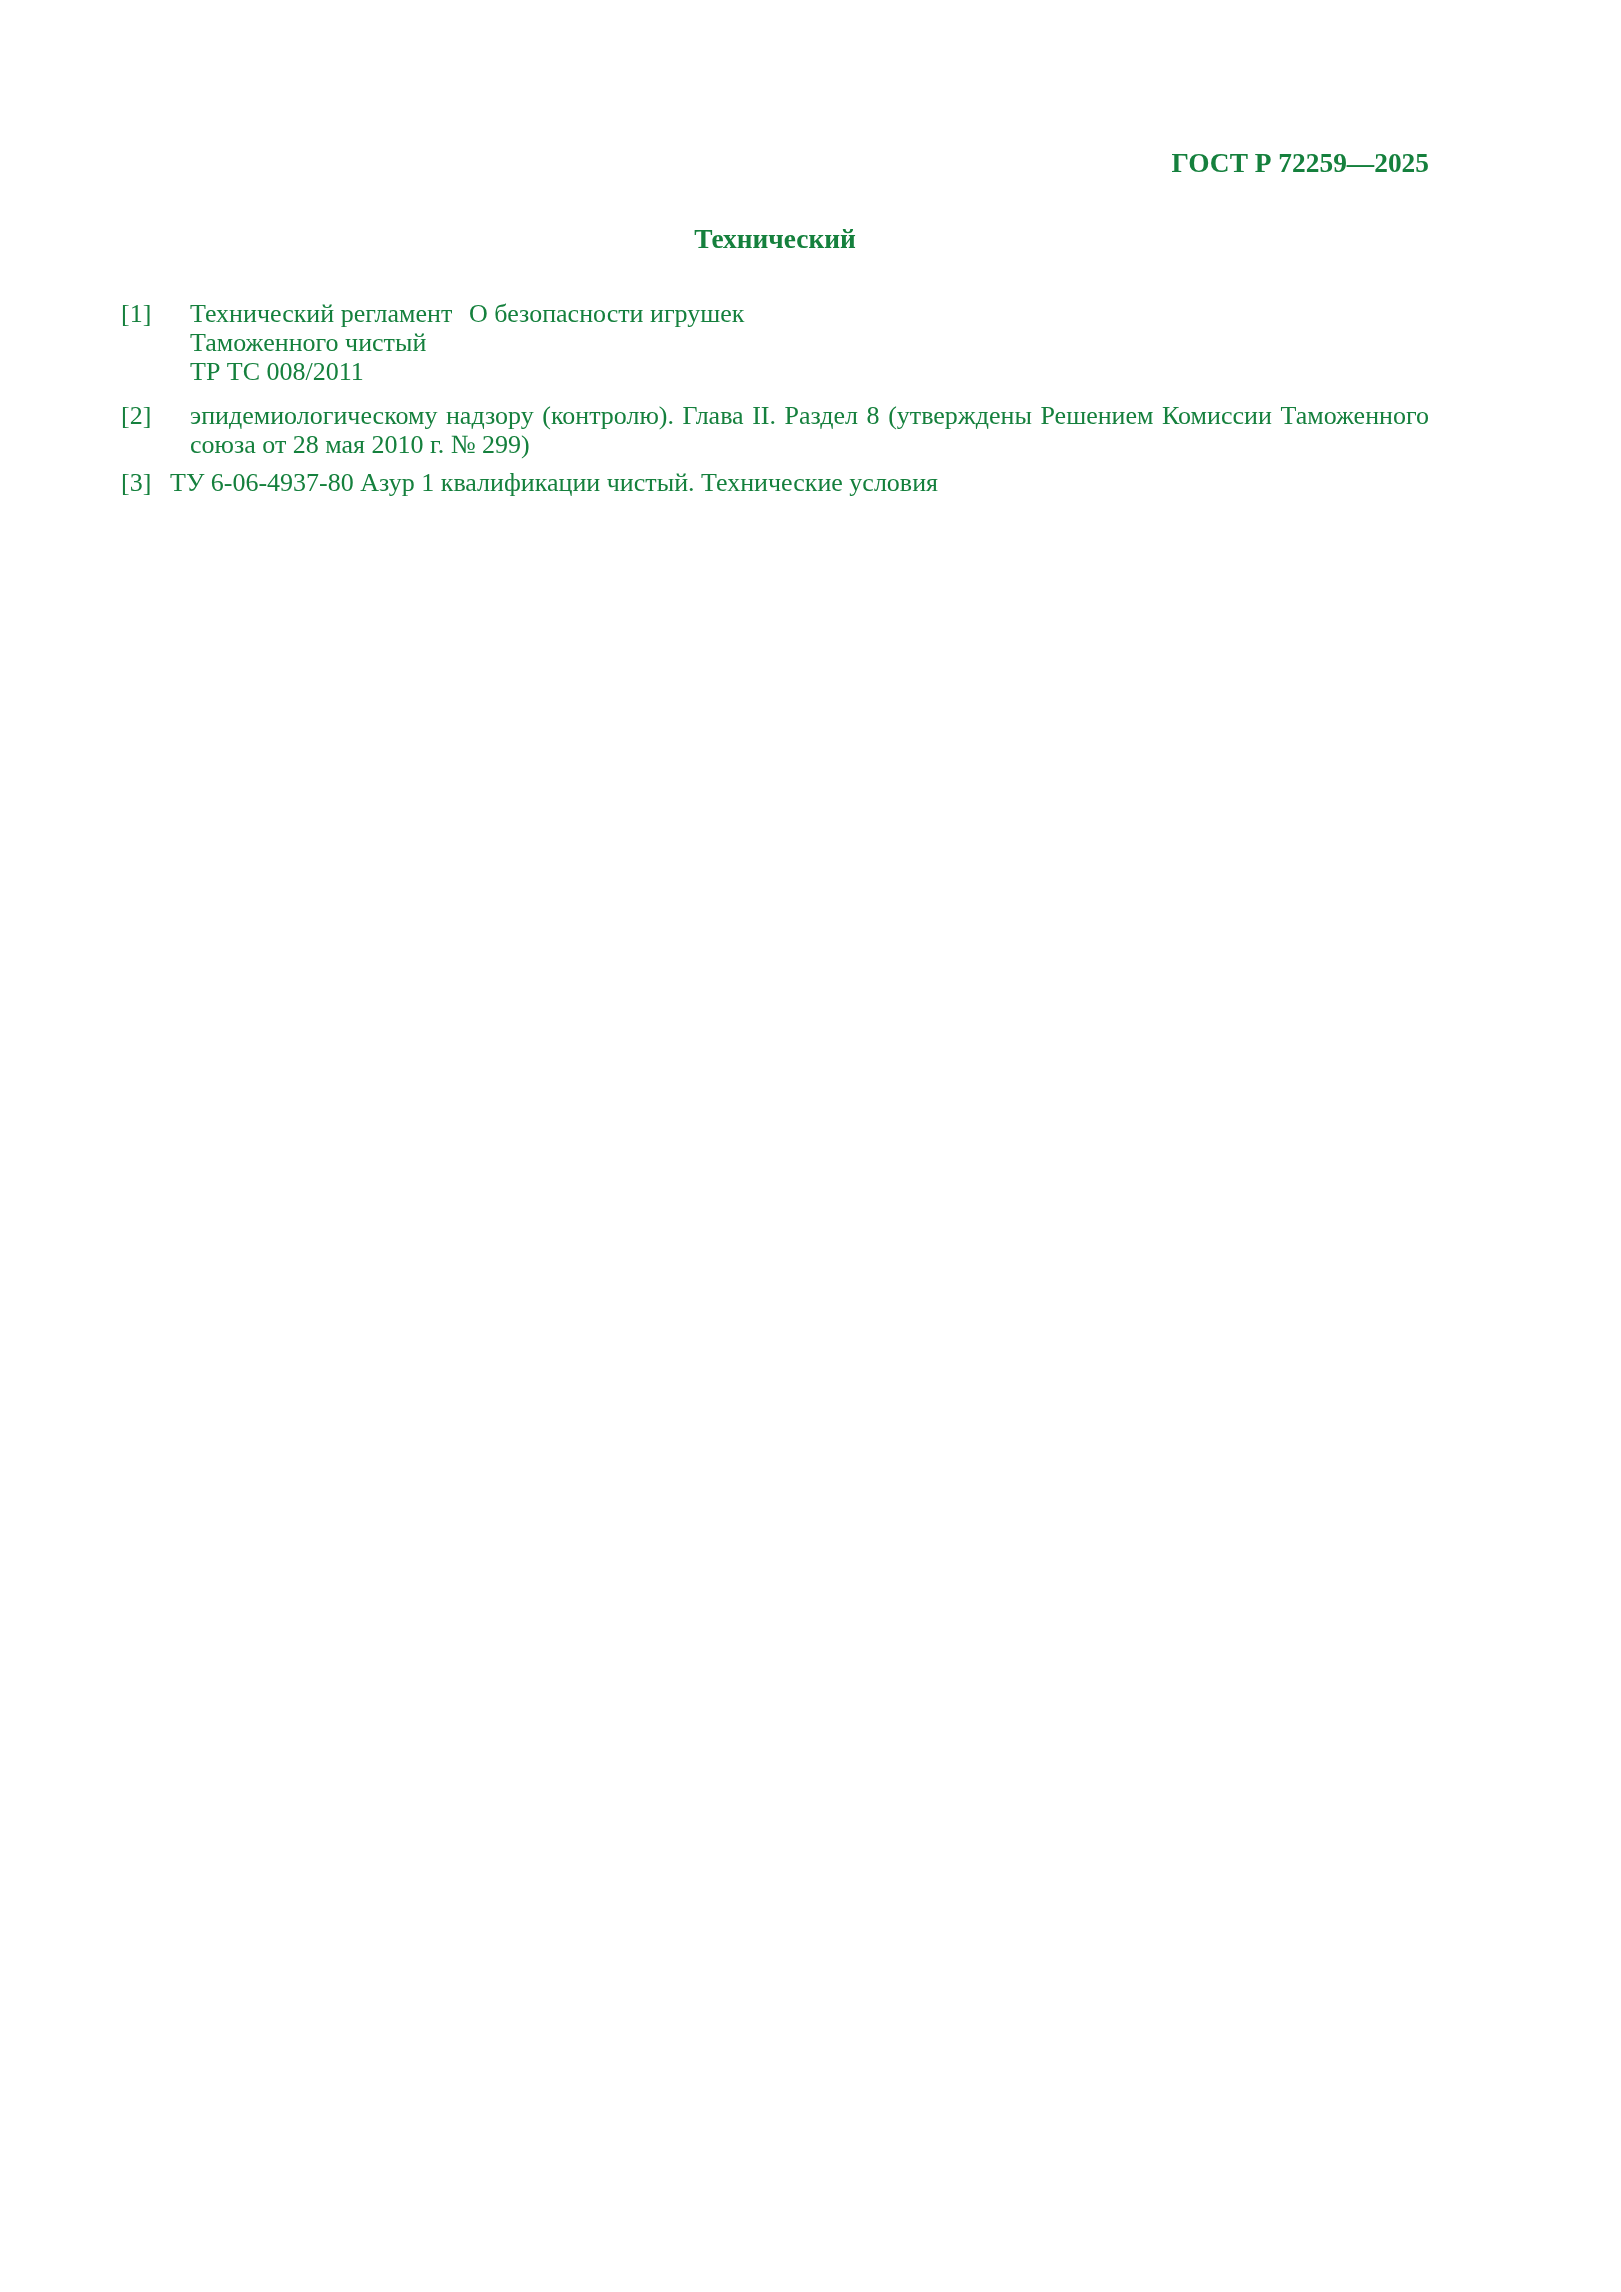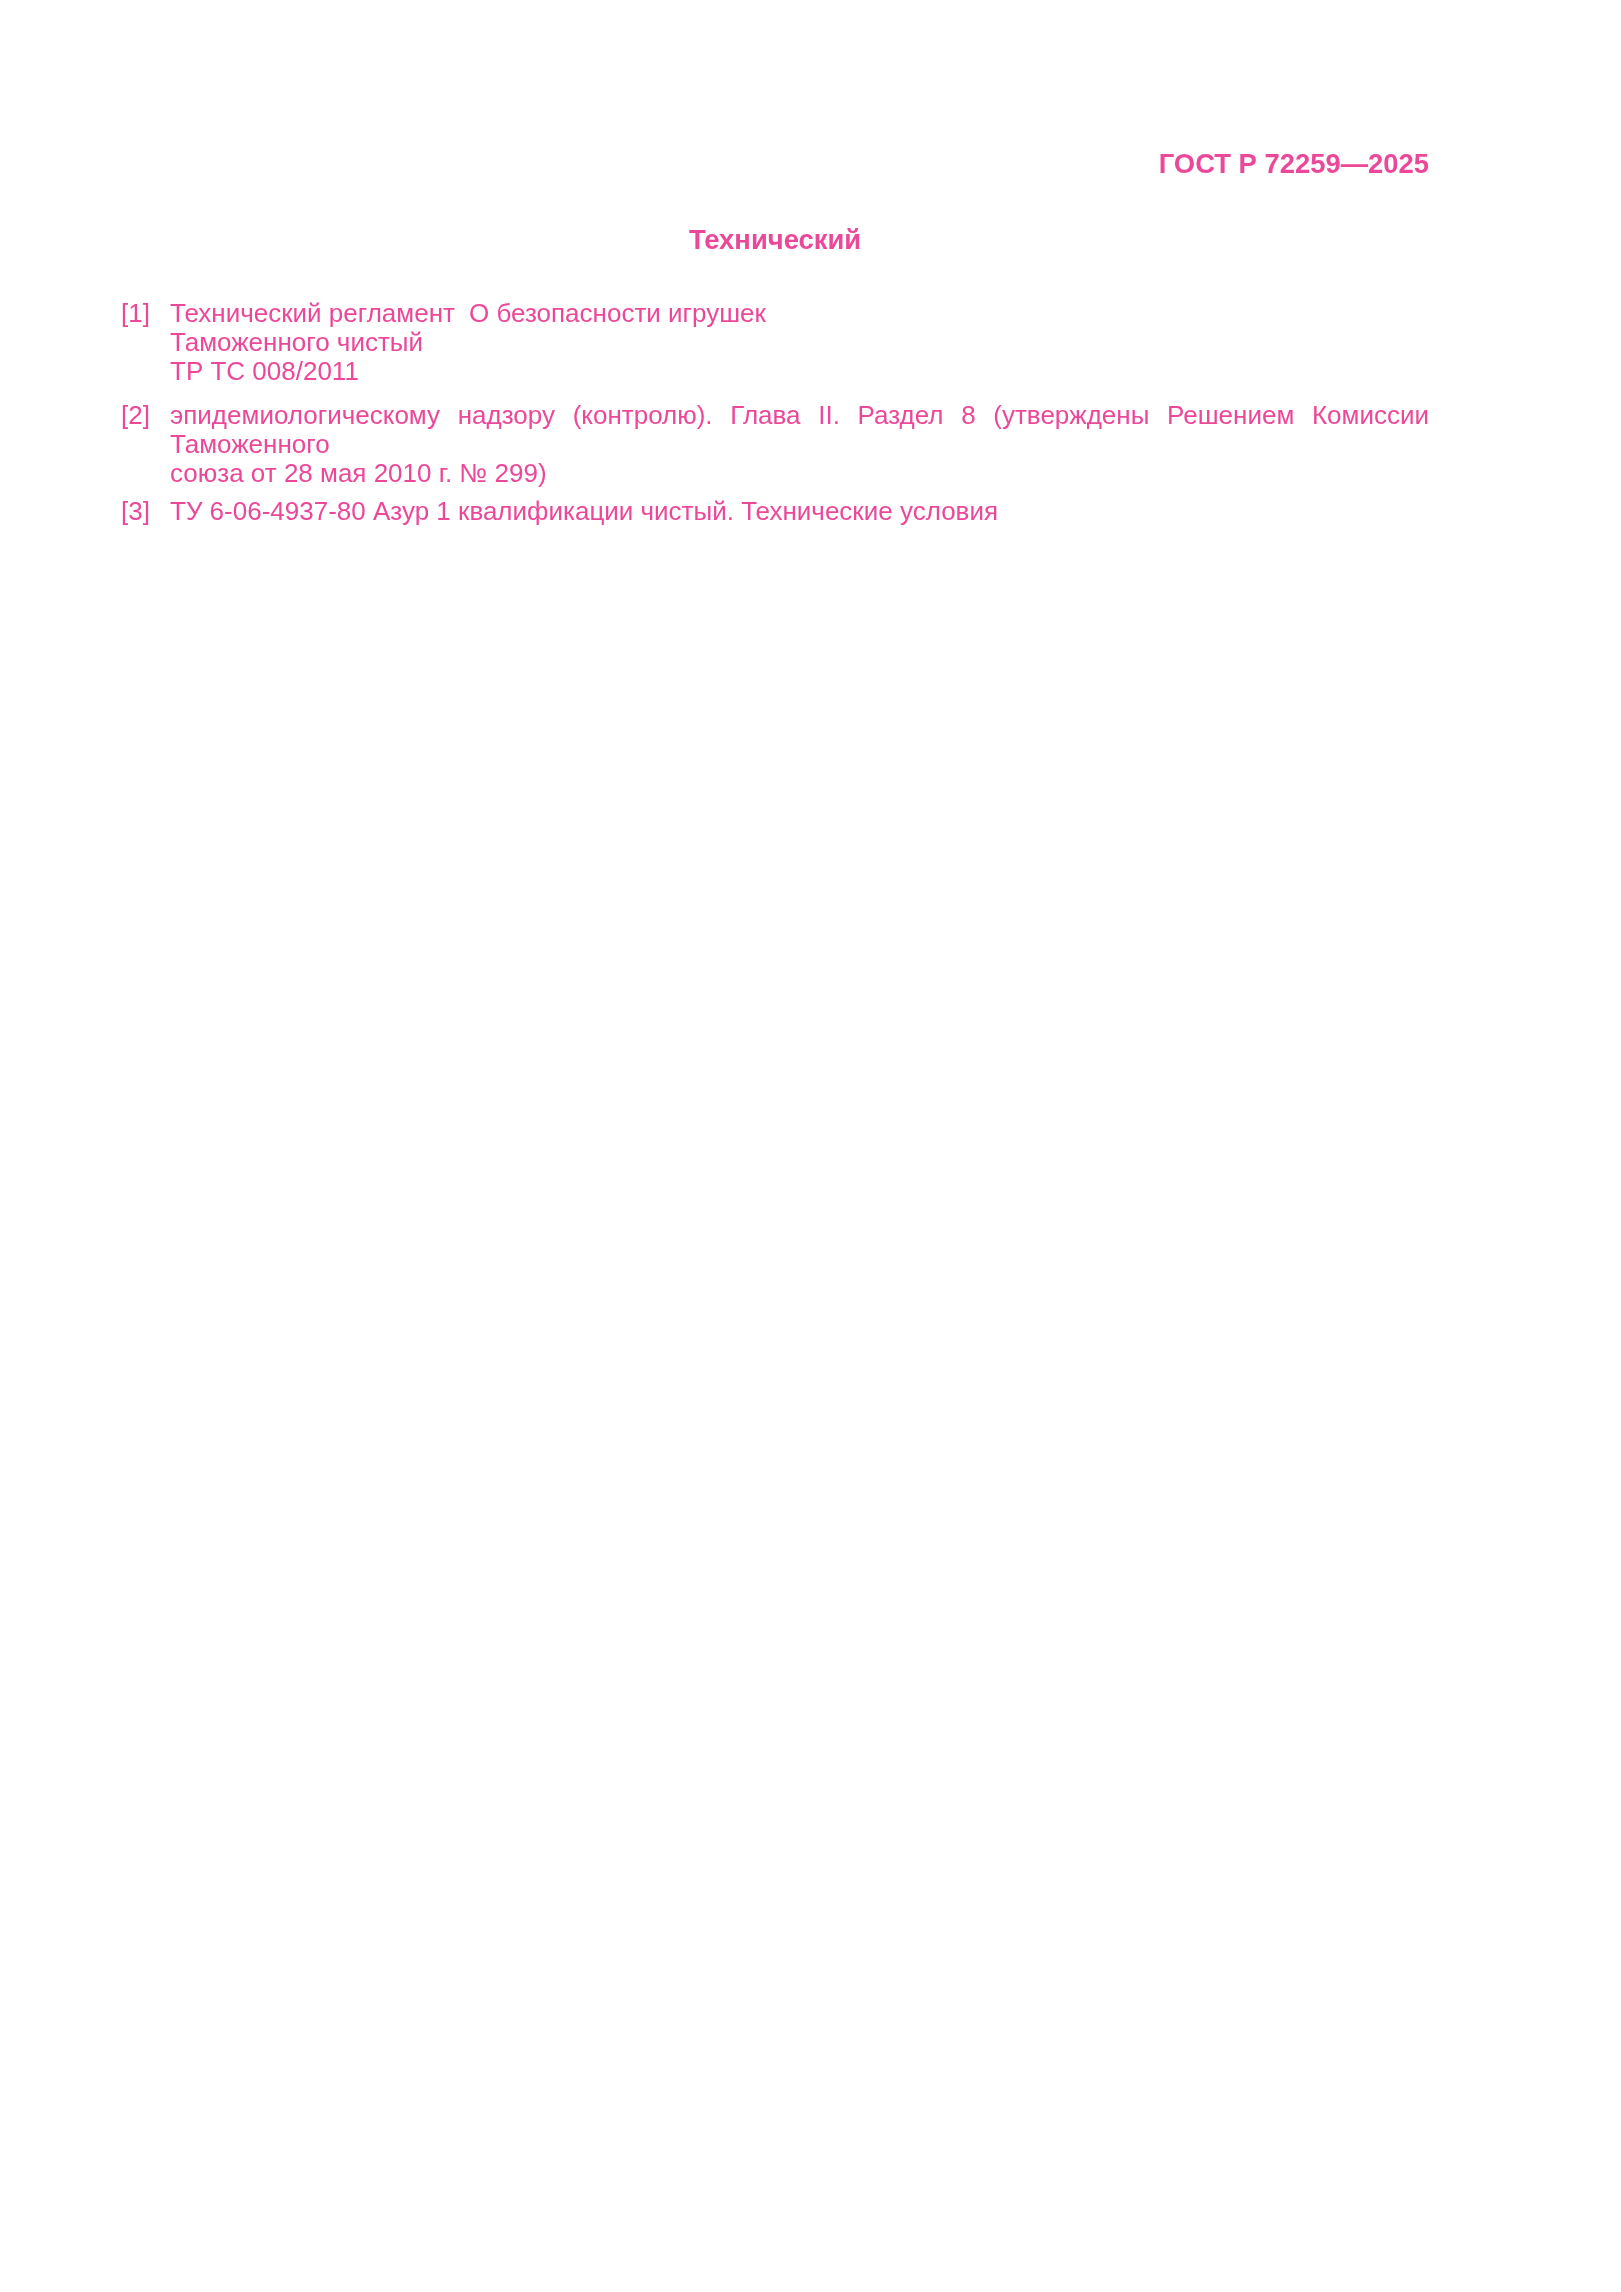--- a/index.html
+++ b/index.html
@@ -5,22 +5,22 @@
   html, body {
     margin: 0;
     padding: 0;
     background: #ffffff;
   }
   .page {
     position: relative;
     width: 1621px;
     height: 2144px;
     background: #ffffff;
-    font-family: Liberation Sans, sans-serif;
-    color: #ec4899;
+    font-family: Liberation Serif, serif;
+    color: #15803d;
     overflow: hidden;
   }
   .doc-header {
     position: absolute;
     top: 148px;
     left: 121px;
     width: 1308px;
     text-align: right;
     font-size: 27.4px;
     font-weight: 700;
@@ -58,21 +58,21 @@
   .entry-body {
     flex: 1;
     min-width: 0;
   }
   .cols { display: flex; }
   .col-left {
     flex: none;
     width: 299px;
   }
   .col-right { flex: 1; }
-  .line { display: block; }
+  .line { display: block; margin-left: 20px; }
   .line.justify {
     text-align: justify;
     text-align-last: justify;
   }
   .page-number {
     position: absolute;
     top: 2064px;
     left: 121px;
     width: 1306px;
     text-align: right;

